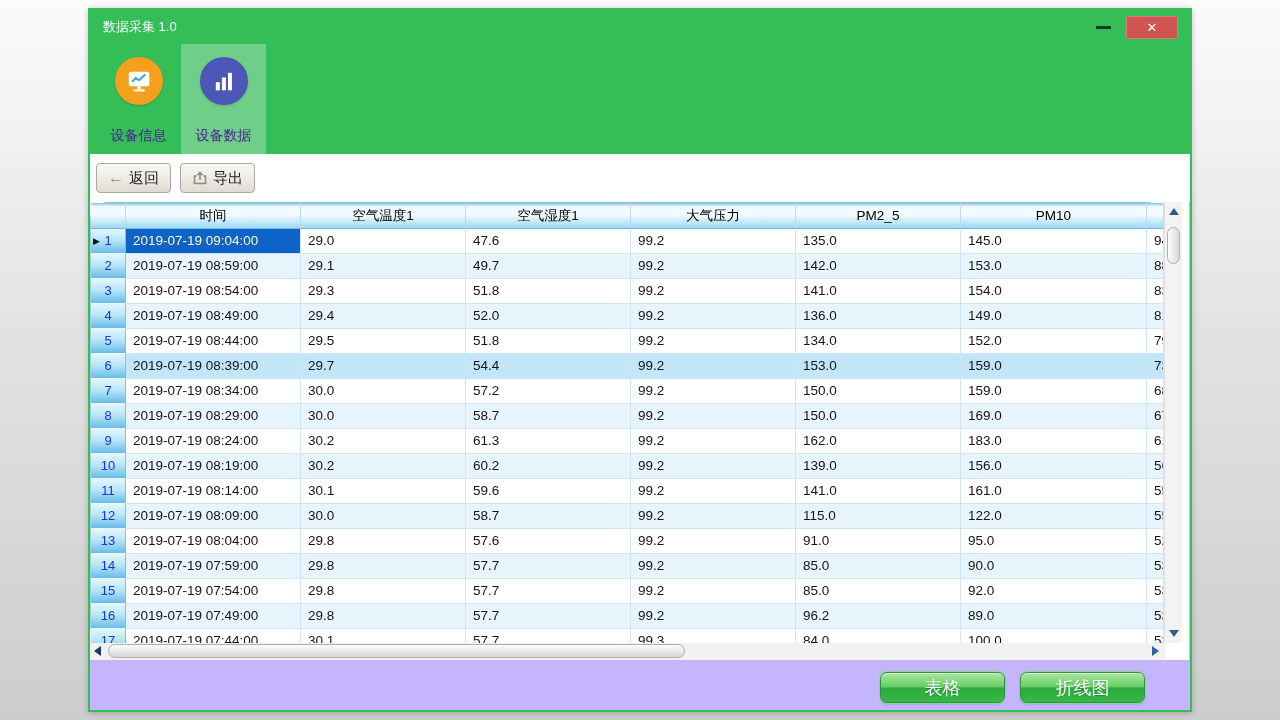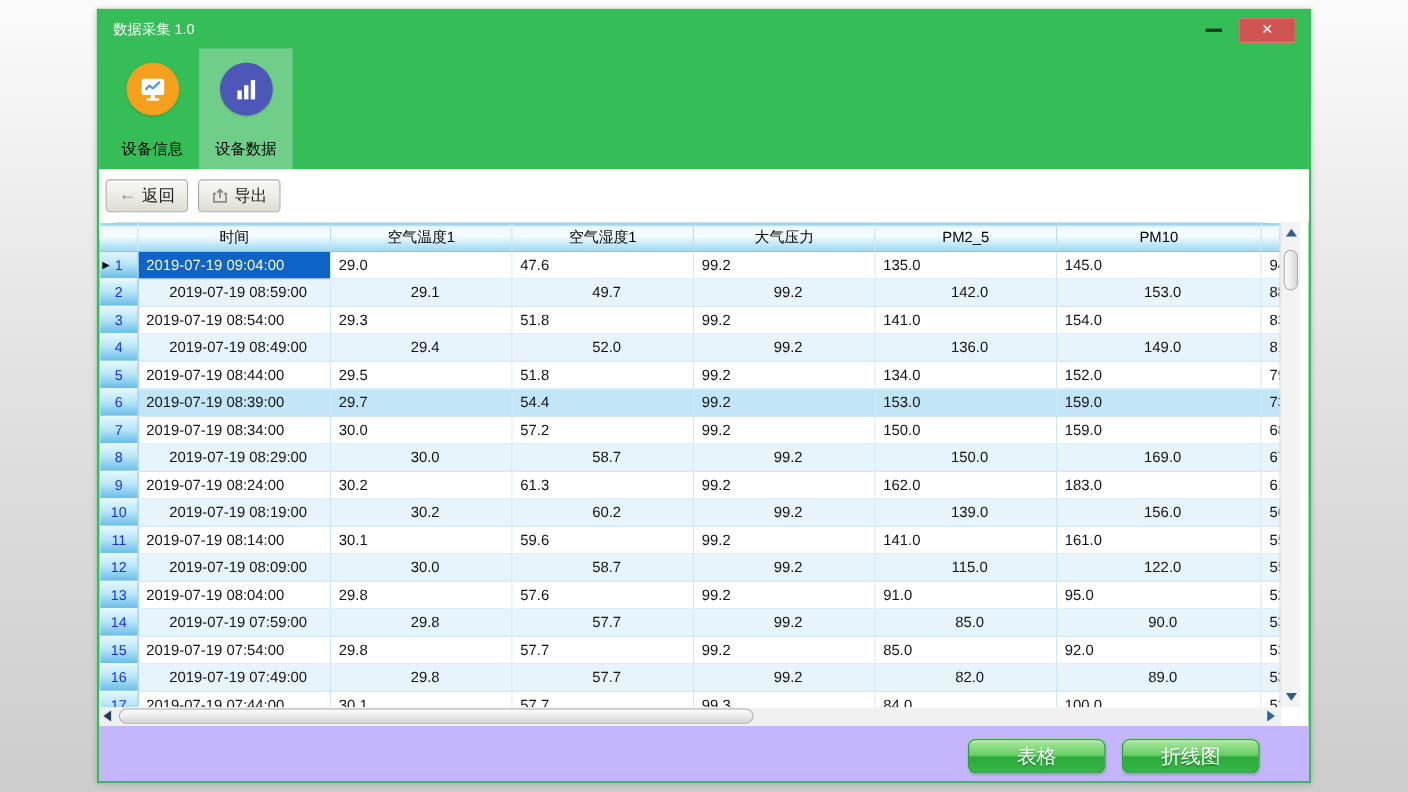--- a/index.html
+++ b/index.html
@@ -22,21 +22,21 @@
   .close-btn { width:52px; height:23px; margin-left:8px; background:var(--close-red,#d05451);
     border-radius:3px; color:#fff; font-size:13px; display:flex; align-items:center; justify-content:center;
     box-shadow:inset 0 0 0 1px #dd7a76; cursor:pointer; }
 
   
   .tabs { position:absolute; left:6px; top:34px; height:110px; display:flex; }
   .tab { width:85px; height:110px; display:flex; flex-direction:column; align-items:center; cursor:pointer; }
   .tab.selected { background:var(--tab-selected,#6fce87); }
   .icon-circle { width:48px; height:48px; border-radius:50%; margin-top:13px;
     display:flex; align-items:center; justify-content:center; box-shadow:0 1px 2px rgba(0,0,0,.18); }
-  .tab-label { margin-top:auto; margin-bottom:9px; font-size:14px; color:#000000; }
+  .tab-label { margin-top:auto; margin-bottom:9px; font-size:14px; color:#4c1d95; }
 
   
   .toolbar { position:absolute; left:0; top:144px; width:1100px; height:48px; background:#fff;
     display:flex; align-items:center; padding-left:6px; }
   .tool-btn { display:inline-flex; align-items:center; gap:5px; height:30px; padding:0 11px; margin-right:9px;
     background:linear-gradient(180deg,#f8f8f5 0%,#eceae3 55%,#dddbd2 100%);
     border:1px solid #aaa9a1; border-radius:4px; font-size:15px; color:#1c1c1c; cursor:pointer;
     box-shadow:inset 0 1px 0 #fff; font-family:inherit; }
   .back-arrow { color:#8b8b85; font-size:16px; line-height:1; }
 
@@ -45,21 +45,21 @@
   .grid { position:absolute; left:0; top:0; right:18px; bottom:17px;
     border-left:1px solid #a5cadd; border-top:1px solid #8fbdd4;border-radius:18px; }
   .grid-header, .grid-row { display:grid;
     grid-template-columns:35px 175px 165px 165px 165px 165px 186px minmax(0,1fr); }
   .grid-header { height:26px; }
   .hcell { font-size:13.5px; color:#000; text-align:center; line-height:25px; overflow:hidden; white-space:nowrap;
     background:linear-gradient(180deg,#7fc4e2 0%,#eef9fe 14%,#f6fcff 46%,#c9ebf9 72%,#9edaf2 100%);
     border-right:1px solid #b9dcee; border-bottom:1px solid #79b7d6; cursor:pointer; }
   .grid-body { position:absolute; left:0; top:26px; right:0; bottom:0; overflow:hidden; background:#fff; }
   .grid-row { height:25px; cursor:pointer; }
-  .grid-row.tint .cell { background:var(--row-tint,#e7f4fc);text-align:center; }
+  .grid-row.tint .cell { background:var(--row-tint,#e7f4fc); }
   .grid-row.highlight .cell { background:var(--row-highlight,#c3e5f8); }
   .rowhdr { position:relative; font-size:13px; color:#232fd6; text-align:center; line-height:24px;
     background:linear-gradient(180deg,#e2f7fe 0%,#b9e7f8 45%,#69bce8 100%);
     border-right:1px solid #7fc0e0; border-bottom:1px solid #e8f8ff; overflow:hidden; }
   .rowhdr .marker { position:absolute; left:2px; top:0; font-size:9px; color:#111; }
   .cell { font-size:13.5px; color:#141414; line-height:24px; padding-left:7px; white-space:nowrap; overflow:hidden;
     background:#fff; border-right:1px solid #cde7f4; border-bottom:1px solid #cde7f4; }
   .grid-row .cell.sel { background:var(--selection-blue,#0d63c7) !important; color:#fef9c3; }
 
   
@@ -313,21 +313,21 @@
               <div class="cell">85.0</div>
               <div class="cell">92.0</div>
               <div class="cell">53.7</div>
             </div>
             <div class="grid-row tint">
               <div class="rowhdr">16</div>
               <div class="cell">2019-07-19 07:49:00</div>
               <div class="cell">29.8</div>
               <div class="cell">57.7</div>
               <div class="cell">99.2</div>
-              <div class="cell">82.0</div>
+              <div class="cell">96.2</div>
               <div class="cell">89.0</div>
               <div class="cell">53.0</div>
             </div>
             <div class="grid-row">
               <div class="rowhdr">17</div>
               <div class="cell">2019-07-19 07:44:00</div>
               <div class="cell">30.1</div>
               <div class="cell">57.7</div>
               <div class="cell">99.3</div>
               <div class="cell">84.0</div>

